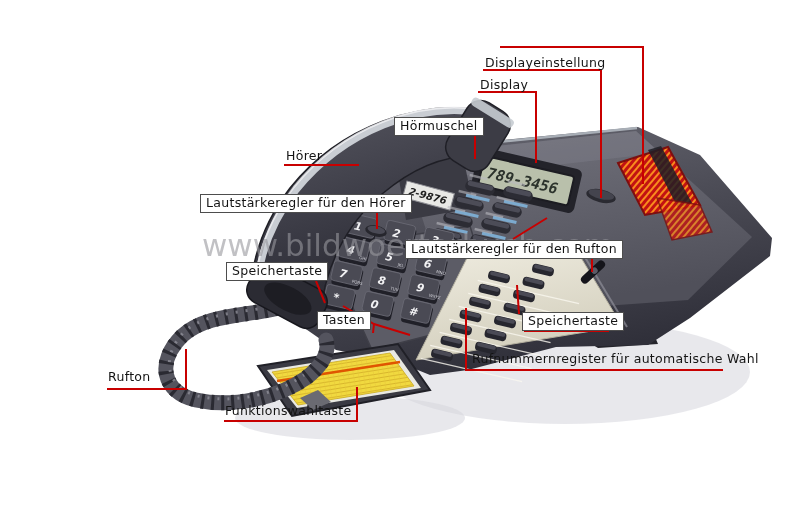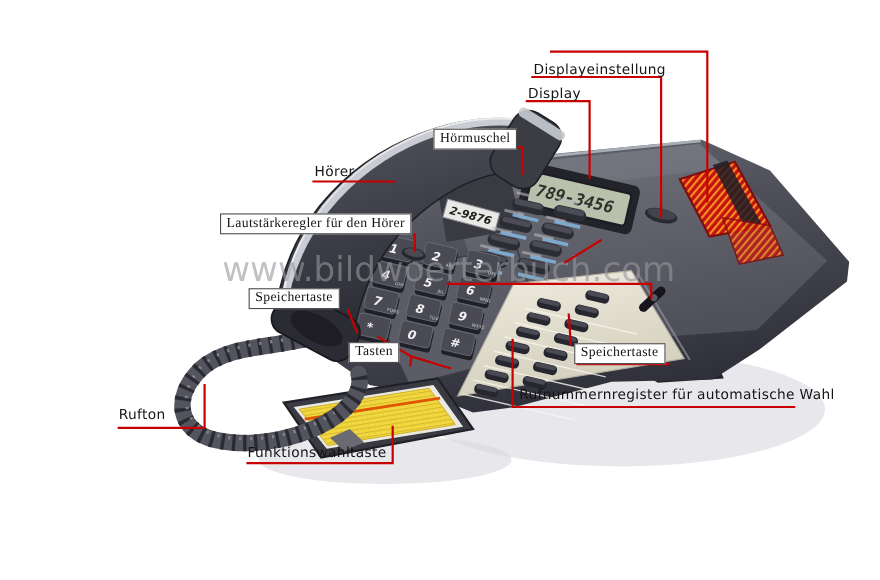--- a/index.html
+++ b/index.html
@@ -4,21 +4,21 @@
 <style>
   html,body{margin:0;padding:0;background:#ffffff;}
   .stage{position:relative;width:800px;height:527px;background:#ffffff;overflow:hidden;
          font-family:"DejaVu Sans","Liberation Sans",sans-serif;}
   .stage svg{position:absolute;left:0;top:0;}
   .watermark{position:absolute;left:202px;top:227px;font-size:31px;color:#98989e;opacity:.6;
              letter-spacing:0px;white-space:nowrap;pointer-events:none;
              font-family:"DejaVu Sans","Liberation Sans",sans-serif;}
   .label{position:absolute;font-size:12.5px;color:#141414;white-space:nowrap;line-height:1.1;
          letter-spacing:.3px;}
-  .label.boxed{background:#ffffff;border:1px solid #4d4d4d;padding:1px 5px 2px 5px;font-family:Liberation Serif, serif;}
+  .label.boxed{background:#ffffff;border:1px solid #4d4d4d;padding:1px 5px 2px 5px;}
 </style>
 </head>
 <body>
 
 <div class="stage">
 
   <svg class="phone-svg" width="800" height="527" viewBox="0 0 800 527">
     <defs>
       <linearGradient id="bodyGrad" x1="0" y1="0" x2="0.4" y2="1">
         <stop offset="0" stop-color="#6c6c76"></stop>
@@ -341,20 +341,21 @@
     <polyline points="466,308 466,370 723,370"></polyline>
     <polyline points="186,349 186,389 107,389"></polyline>
     <polyline points="357,387 357,421 224,421"></polyline>
   </svg>
 
   <div class="label" style="left:485px;top:56px">Displayeinstellung</div>
   <div class="label" style="left:480px;top:78px">Display</div>
   <div class="label boxed" style="left:394px;top:117px">Hörmuschel</div>
   <div class="label" style="left:286px;top:149px">Hörer</div>
   <div class="label boxed" style="left:200px;top:194px">Lautstärkeregler für den Hörer</div>
+  <div class="label boxed" style="left:405px;top:240px">Lautstärkeregler für den Rufton</div>
   <div class="label boxed" style="left:226px;top:262px">Speichertaste</div>
   <div class="label boxed" style="left:317px;top:311px">Tasten</div>
   <div class="label boxed" style="left:522px;top:312px">Speichertaste</div>
   <div class="label" style="left:472px;top:352px">Rufnummernregister für automatische Wahl</div>
   <div class="label" style="left:108px;top:370px">Rufton</div>
   <div class="label" style="left:225px;top:404px">Funktionswahltaste</div>
 
 </div>
 
 </body></html>

